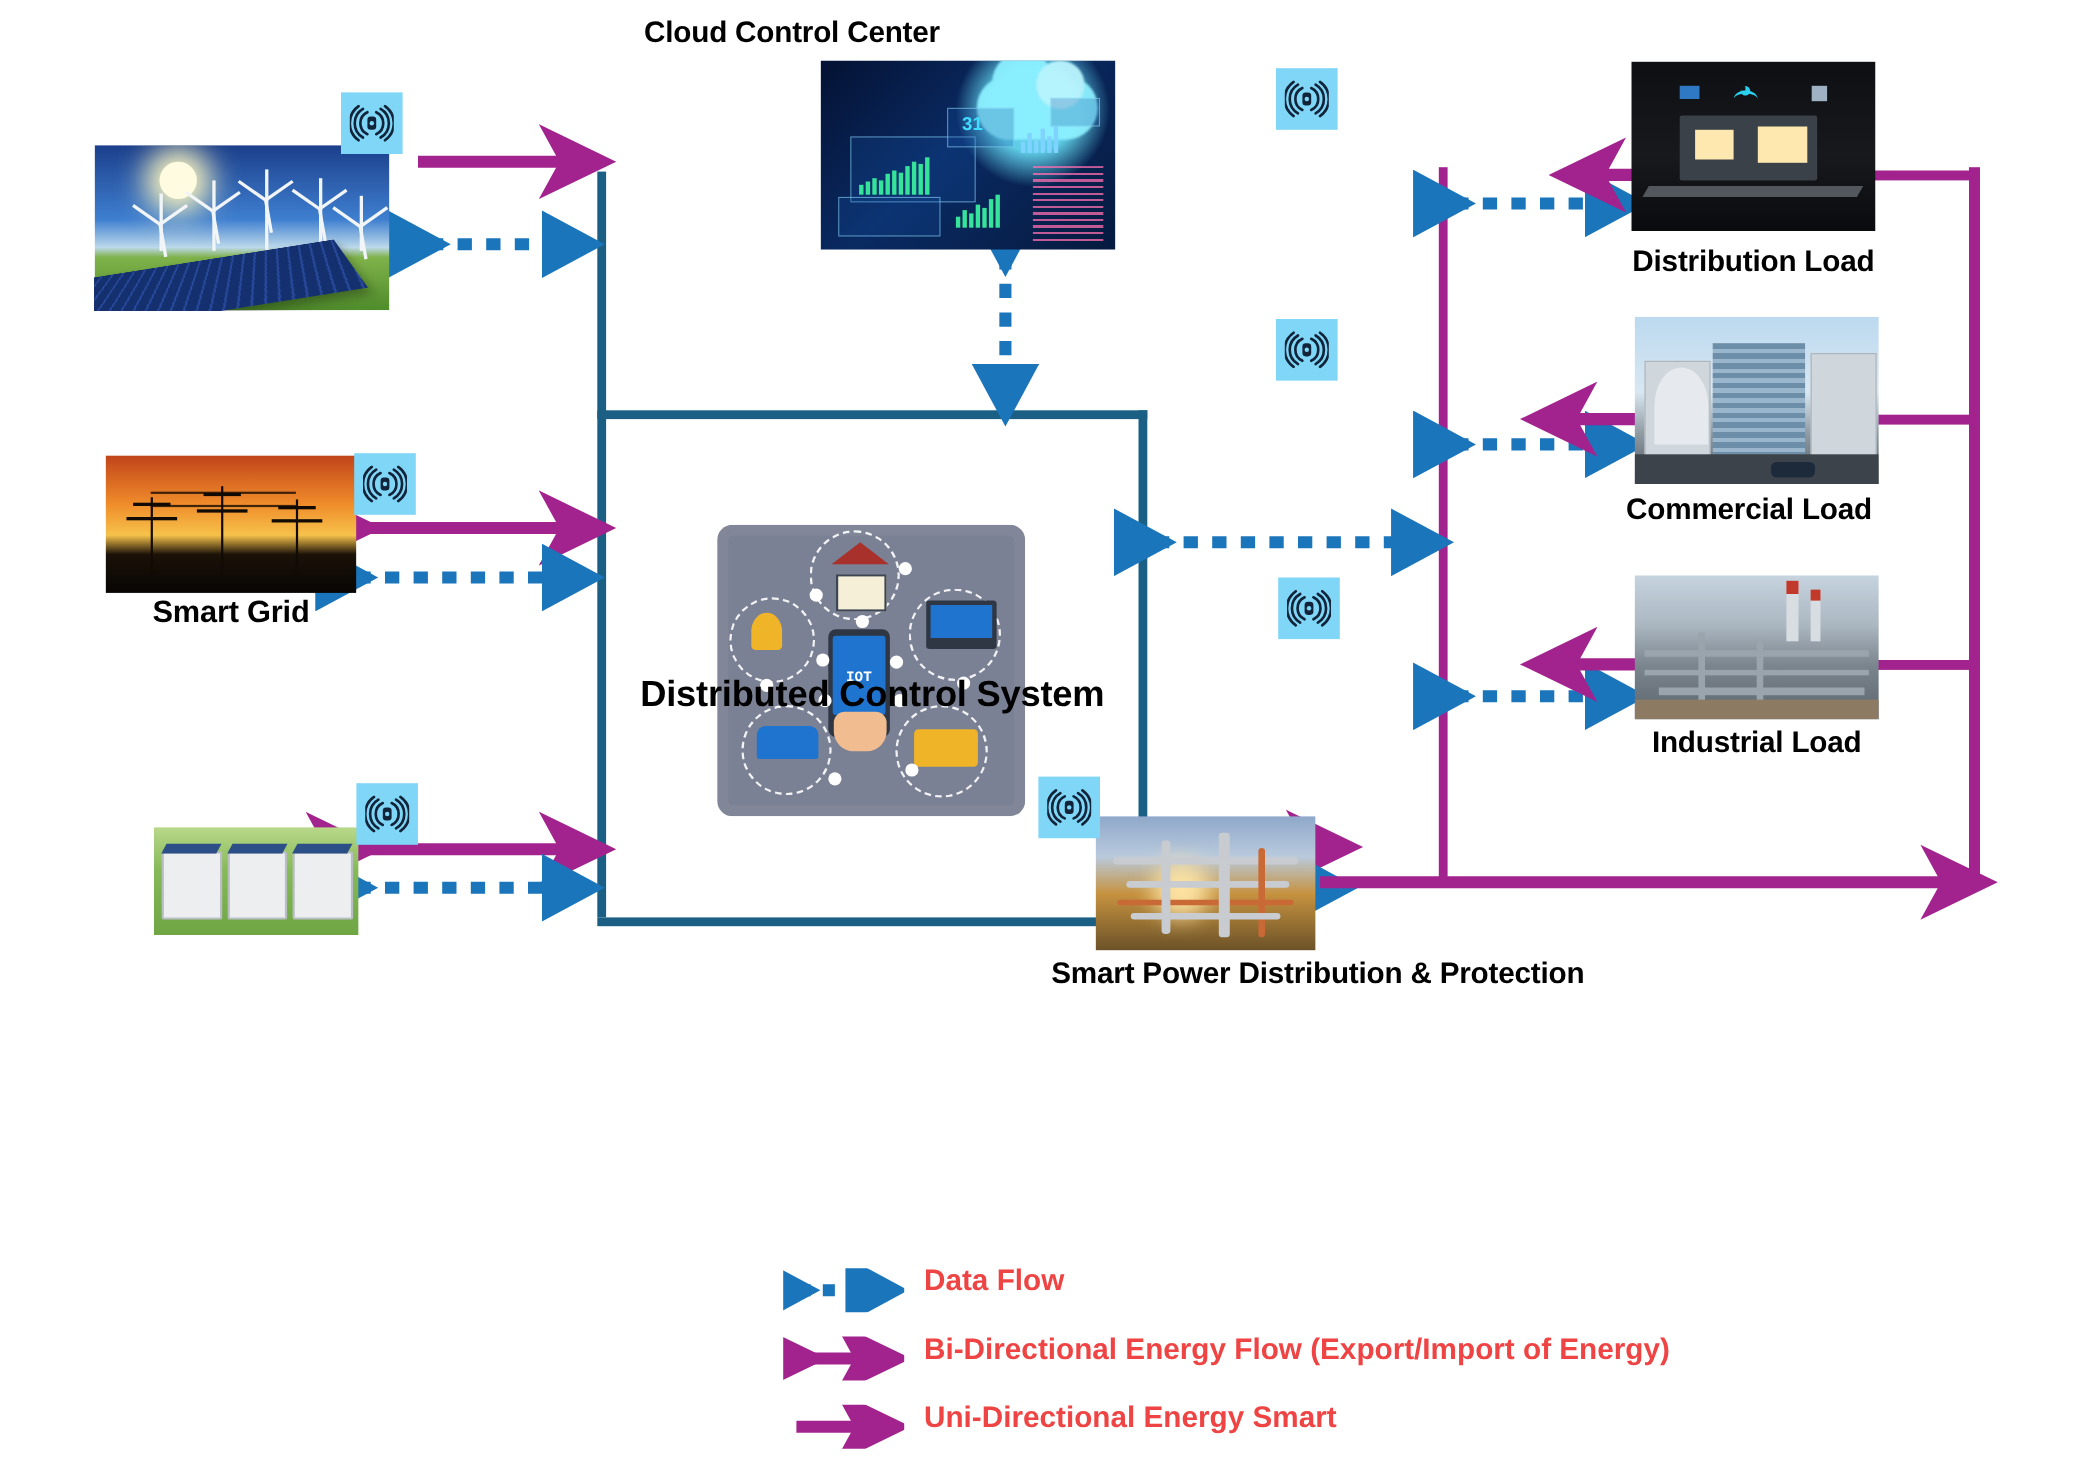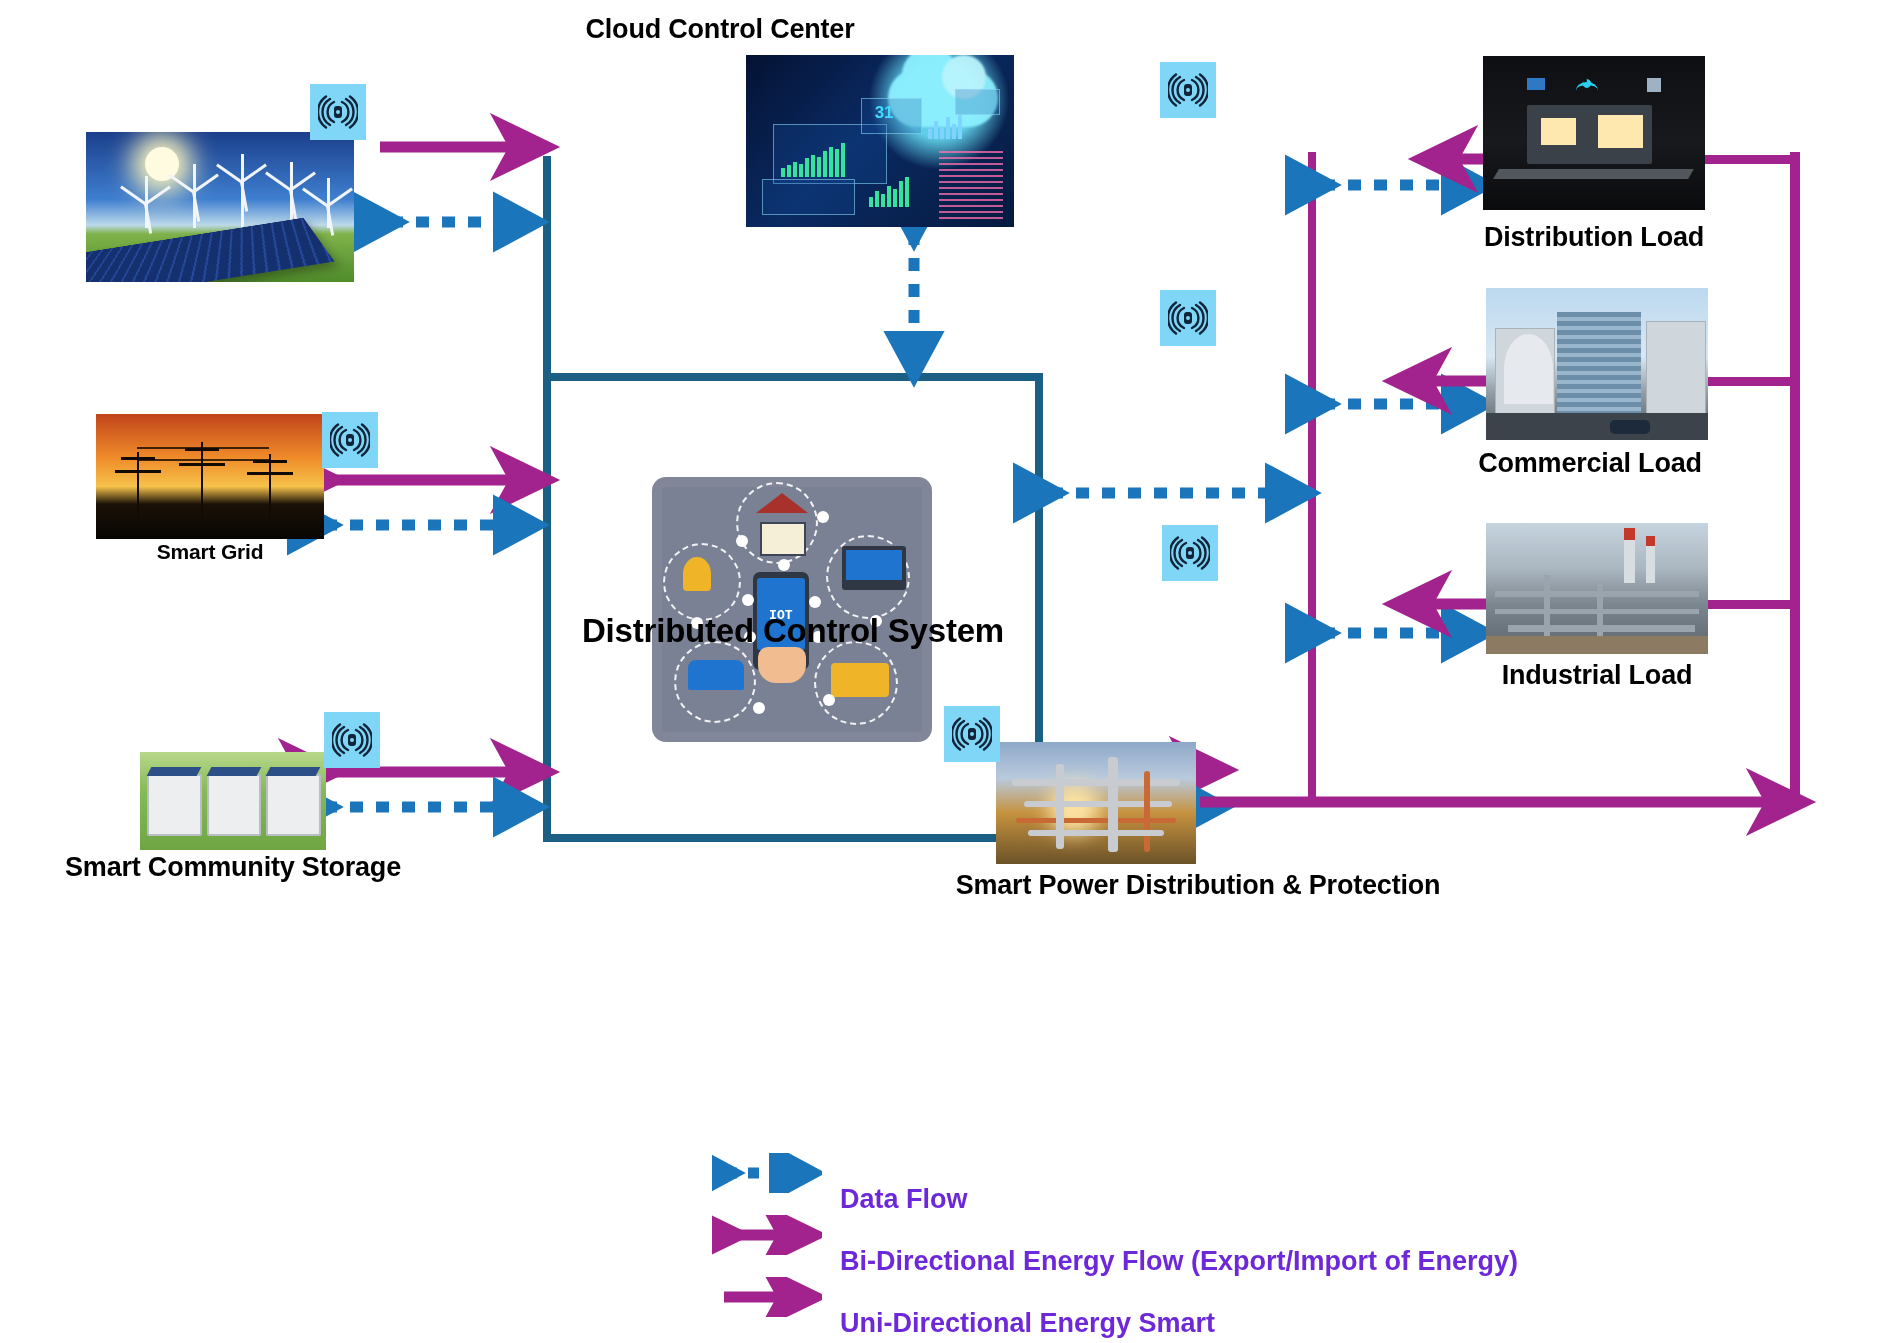--- a/index.html
+++ b/index.html
@@ -22,21 +22,21 @@
   .phbus{position:absolute;background:#A3238E;}
 
   
   .arrows{position:absolute;left:0;top:0;width:1904px;height:1343px;
           pointer-events:none;}
 
   
   .legend{position:absolute;left:712px;top:1145px;}
   .legrow{position:relative;height:62px;}
   .legtext{position:absolute;left:128px;top:4px;font-weight:bold;
-           color:#6d28d9;white-space:nowrap;margin-top:35px;}
+           color:#ef4444;white-space:nowrap;}
 
   
   .pic{width:100%;height:100%;position:relative;overflow:hidden;}
 
   
   .pic-renew{background:linear-gradient(#1b3f8b 0%,#3f7fd0 45%,#bcd9ea 62%,#7fb24a 68%,#4f8c2a 100%);}
   .sun{position:absolute;left:22%;top:10%;width:34px;height:34px;border-radius:50%;
        background:#fffbe0;box-shadow:0 0 26px 14px rgba(255,248,190,.95);}
   .turb{position:absolute;bottom:36%;width:3px;background:#f2f5f7;transform-origin:bottom center;}
   .turb::before,.turb::after{content:"";position:absolute;left:-1px;top:-2px;
@@ -281,21 +281,21 @@
           <path d="M12 4 A15 15 0 0 0 12 30"></path>
         <path d="M8 1.5 A19 19 0 0 0 8 32.5"></path>
           <path d="M24 7 A11 11 0 0 1 24 27"></path>
         <path d="M28 4 A15 15 0 0 1 28 30"></path>
           <path d="M32 1.5 A19 19 0 0 1 32 32.5"></path>
       </g>
       <rect x="16" y="11" width="8" height="12" rx="3" fill="#12243a"></rect>
       <circle cx="20" cy="17" r="2" fill="#7FD6F7"></circle>
     </svg>
   </div>
-  <div class="caption" style="left:96px;top:540px;width:228px;font-size:21px;">Smart Grid</div>
+  <div class="caption" style="left:96px;top:540px;width:228px;font-size:28px;">Smart Grid</div>
 
   <div class="thumb" style="left:652px;top:477px;width:280px;height:265px;font-family:Liberation Mono, monospace;">
     <div class="pic pic-iot">
       <div class="iotring" style="left:30%;top:2%;width:78px;height:78px;"></div>
       <div class="iotring" style="left:4%;top:25%;width:74px;height:74px;"></div>
       <div class="iotring" style="left:62%;top:22%;width:80px;height:80px;"></div>
       <div class="iotring" style="left:8%;top:62%;width:78px;height:78px;"></div>
       <div class="iotring" style="left:58%;top:62%;width:80px;height:80px;"></div>
 
       <div class="house" style="left:37%;top:6%;"></div>
@@ -347,21 +347,20 @@
           <path d="M12 4 A15 15 0 0 0 12 30"></path>
         <path d="M8 1.5 A19 19 0 0 0 8 32.5"></path>
           <path d="M24 7 A11 11 0 0 1 24 27"></path>
         <path d="M28 4 A15 15 0 0 1 28 30"></path>
           <path d="M32 1.5 A19 19 0 0 1 32 32.5"></path>
       </g>
       <rect x="16" y="11" width="8" height="12" rx="3" fill="#12243a"></rect>
       <circle cx="20" cy="17" r="2" fill="#7FD6F7"></circle>
     </svg>
   </div>
-  <div class="caption" style="left:44px;top:852px;width:378px;font-size:27px;">Smart Community Storage</div>
 
   <div class="thumb" style="left:996px;top:742px;width:200px;height:122px;">
     <div class="pic pic-spd">
       <div class="spdglow"></div>
       <div class="spdpipe" style="left:8%;top:30%;width:84%;height:7px;"></div>
       <div class="spdpipe" style="left:14%;top:48%;width:74%;height:6px;"></div>
       <div class="spdpipe o" style="left:10%;top:62%;width:80%;height:5px;"></div>
       <div class="spdpipe" style="left:30%;top:18%;width:8px;height:70%;"></div>
       <div class="spdpipe" style="left:56%;top:12%;width:10px;height:78%;"></div>
       <div class="spdpipe o" style="left:74%;top:24%;width:6px;height:66%;"></div>

